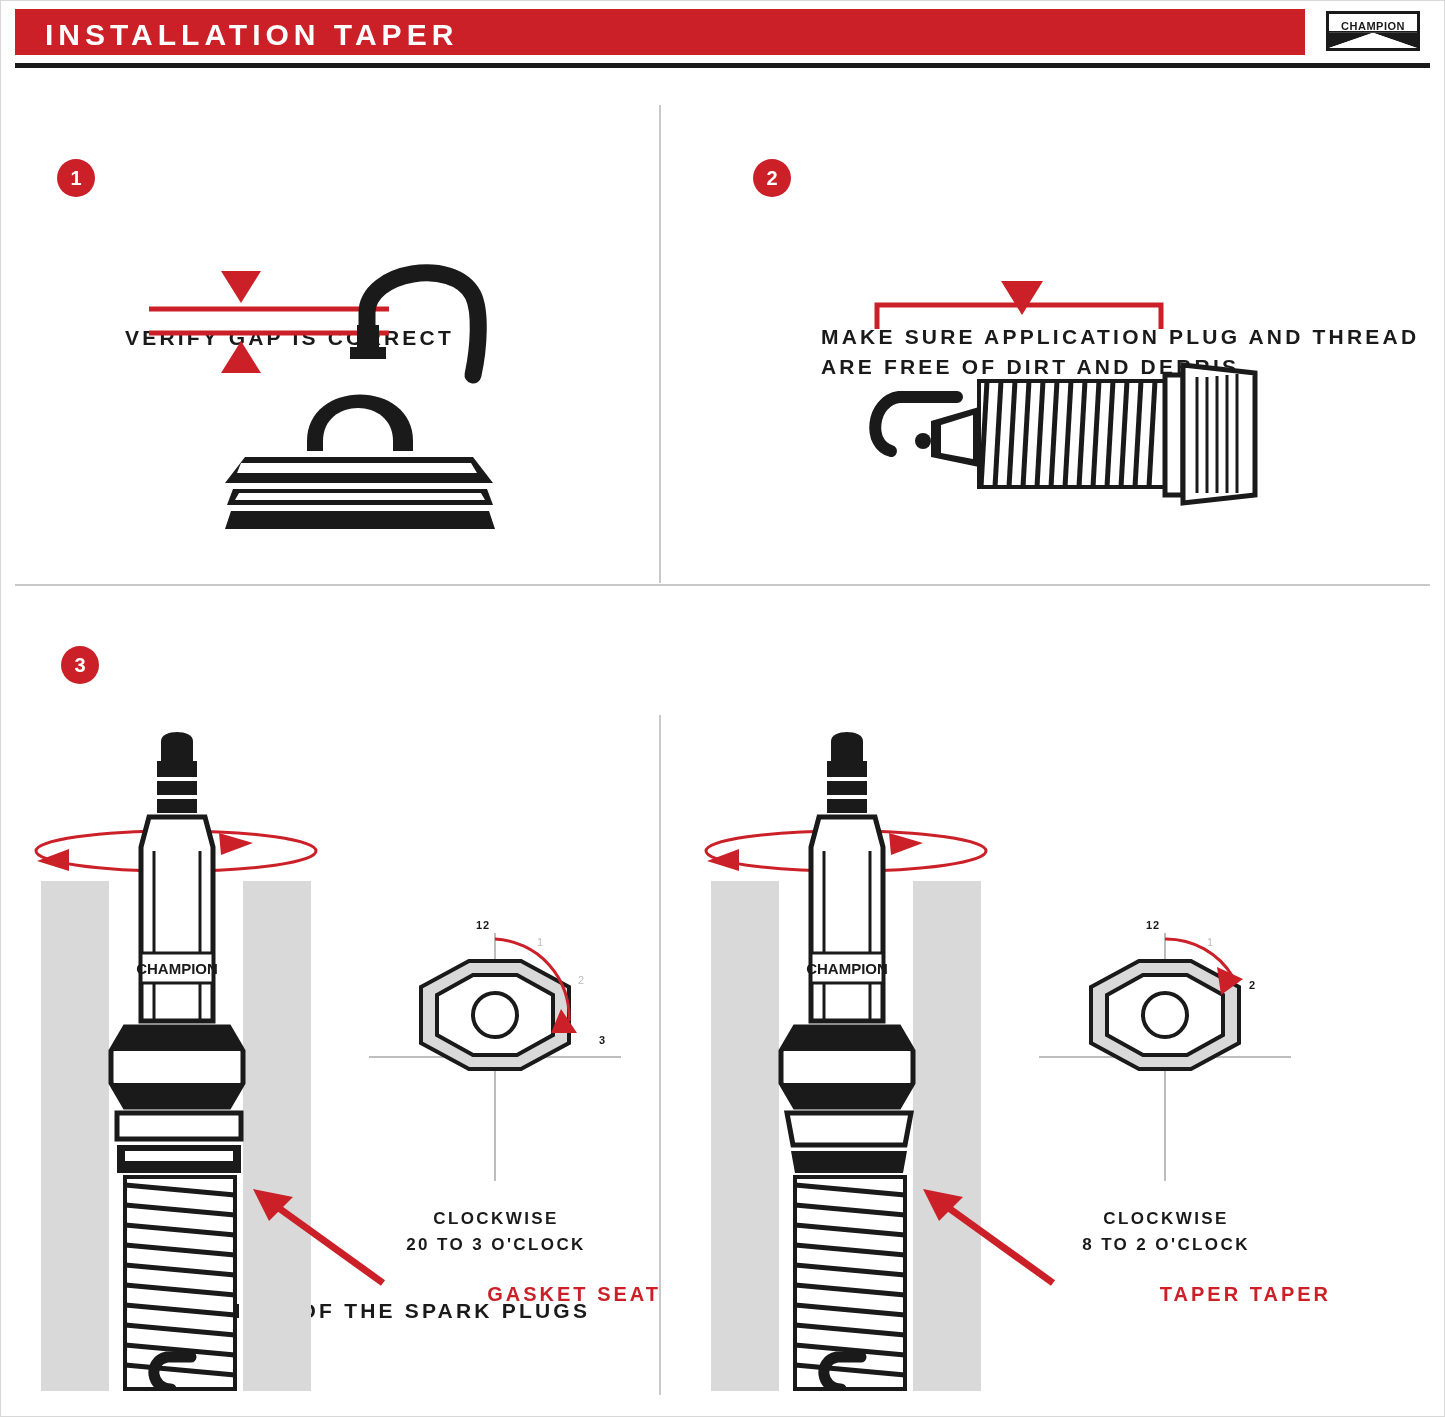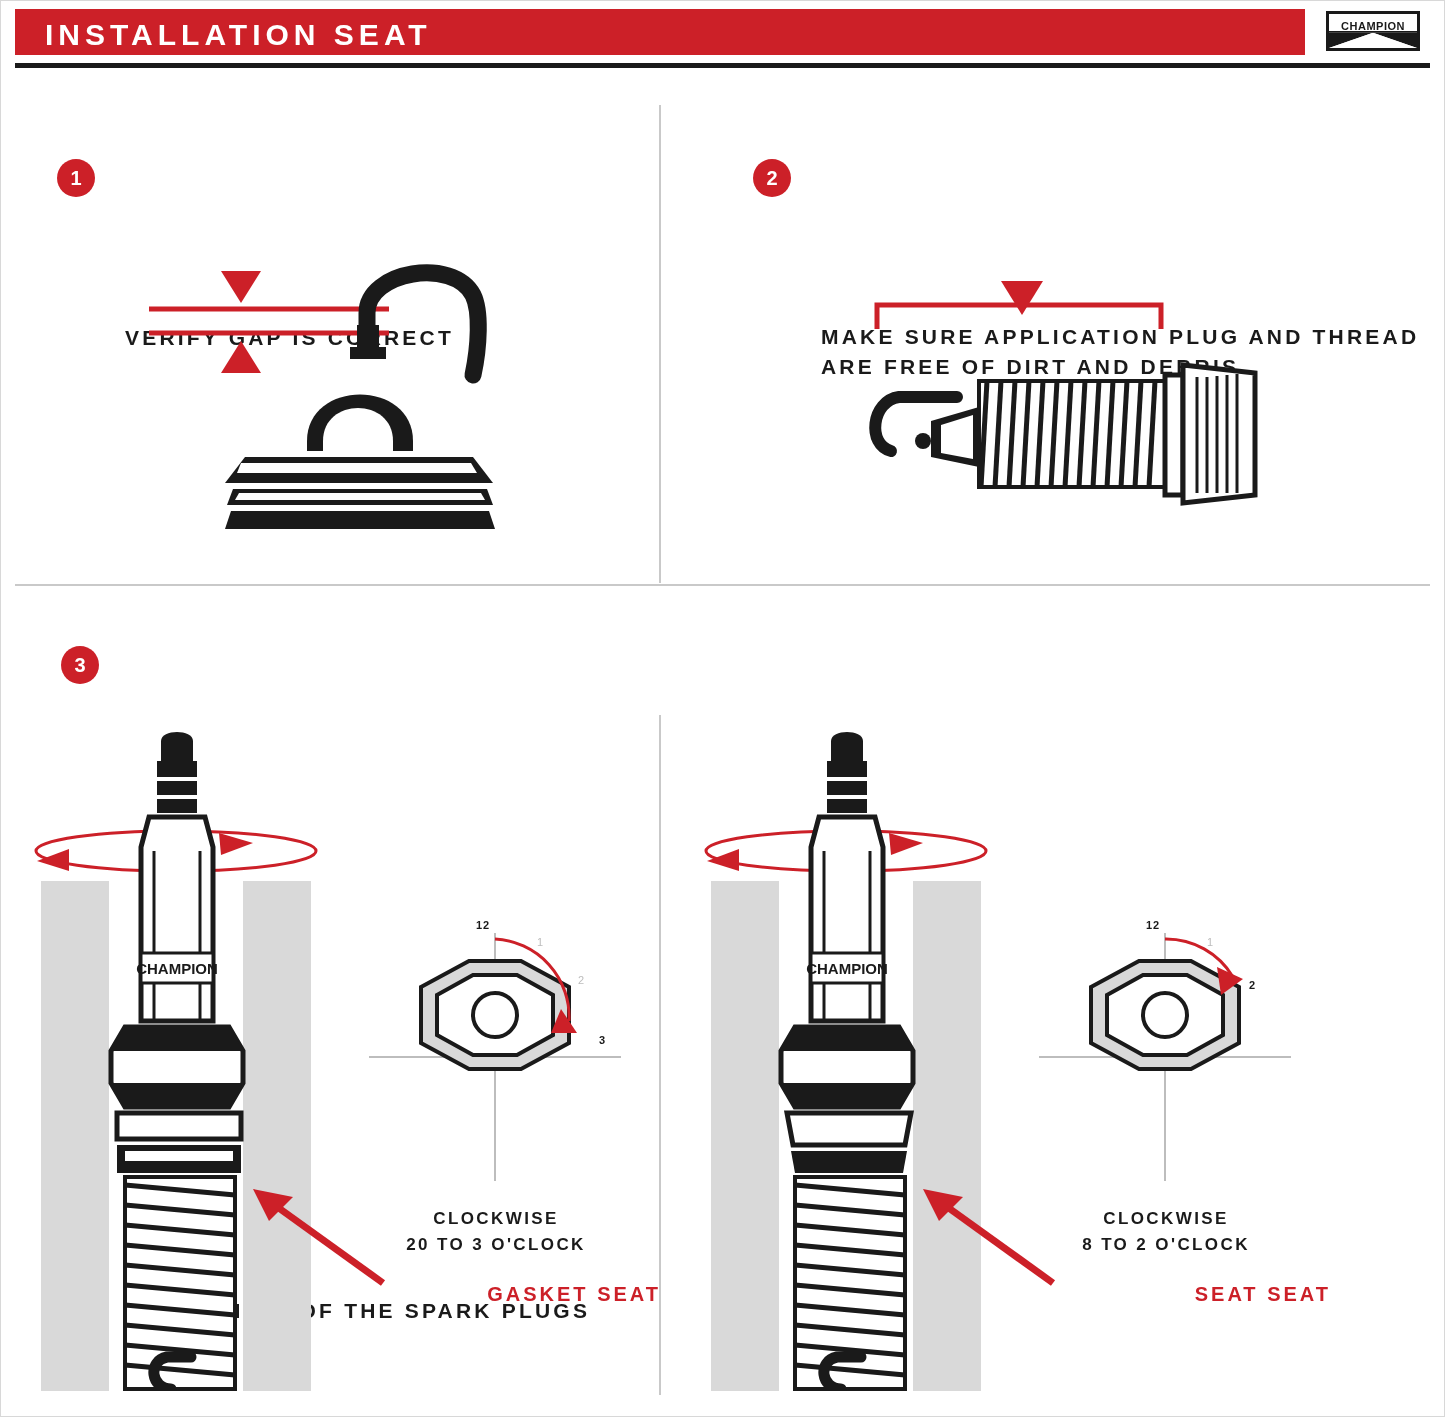--- a/index.html
+++ b/index.html
@@ -166,21 +166,21 @@
     font-weight: normal;
   }
 </style>
 </head>
 <body>
 
 <div id="page">
 
   <div class="header-bar">
     <div class="header-red"></div>
-    <div class="header-title">INSTALLATION SEAT</div>
+    <div class="header-title">INSTALLATION TAPER</div>
     <div class="brand-box">
       <svg class="bowtie" viewBox="0 0 94 40" preserveAspectRatio="none">
         <path d="M0,22 L47,22 L0,40 Z" fill="#1a1a1a"></path>
         <path d="M94,22 L47,22 L94,40 Z" fill="#1a1a1a"></path>
         <path d="M47,22 L0,40 L94,40 Z" fill="#ffffff"></path>
         <path d="M0,20 L94,20 L94,22 L0,22 Z" fill="#1a1a1a"></path>
       </svg>
       <div class="brand-text">CHAMPION</div>
     </div>
   </div>
@@ -407,16 +407,16 @@
 
     <div class="clock-num" style="left:455px; top:198px;">12</div>
     <div class="clock-num grey" style="left:516px; top:215px;">1</div>
     <div class="clock-num" style="left:558px; top:258px;">2</div>
 
     <div class="caption" style="left:320px; top:485px; width:310px;">
       <span>CLOCKWISE</span><br>
       <span>8 TO 2 O'CLOCK</span>
     </div>
 
-    <div class="seat-label" style="left:310px; top:562px; width:330px;">SEAT SEAT</div>
+    <div class="seat-label" style="left:310px; top:562px; width:330px;">TAPER TAPER</div>
   </div>
 
 </div>
 
 </body></html>

